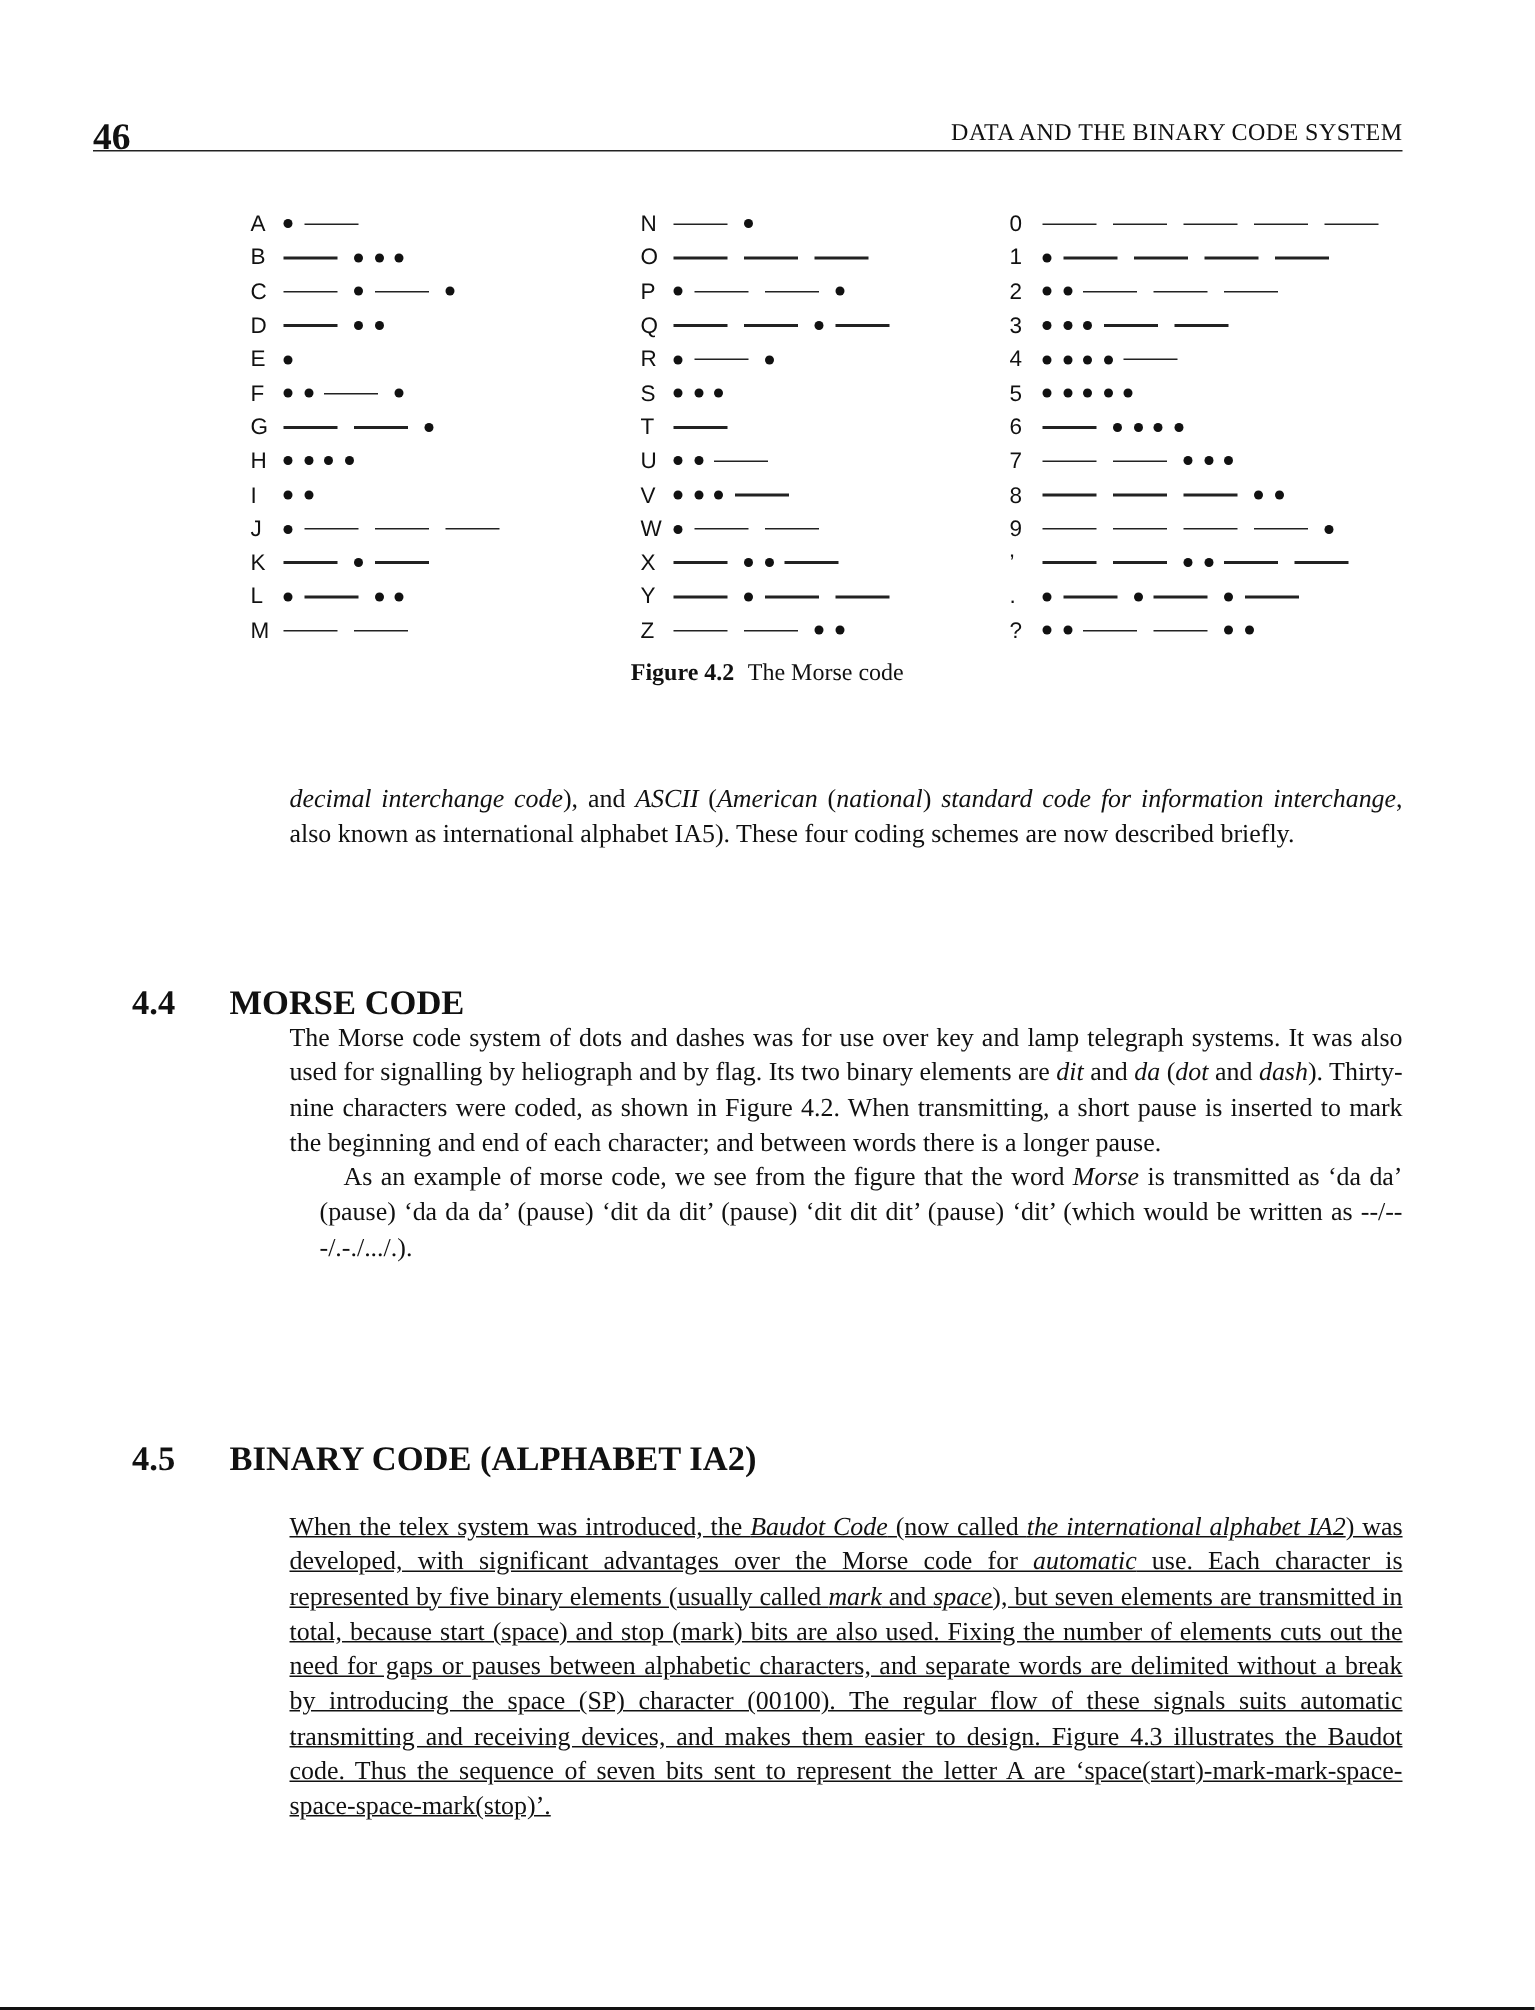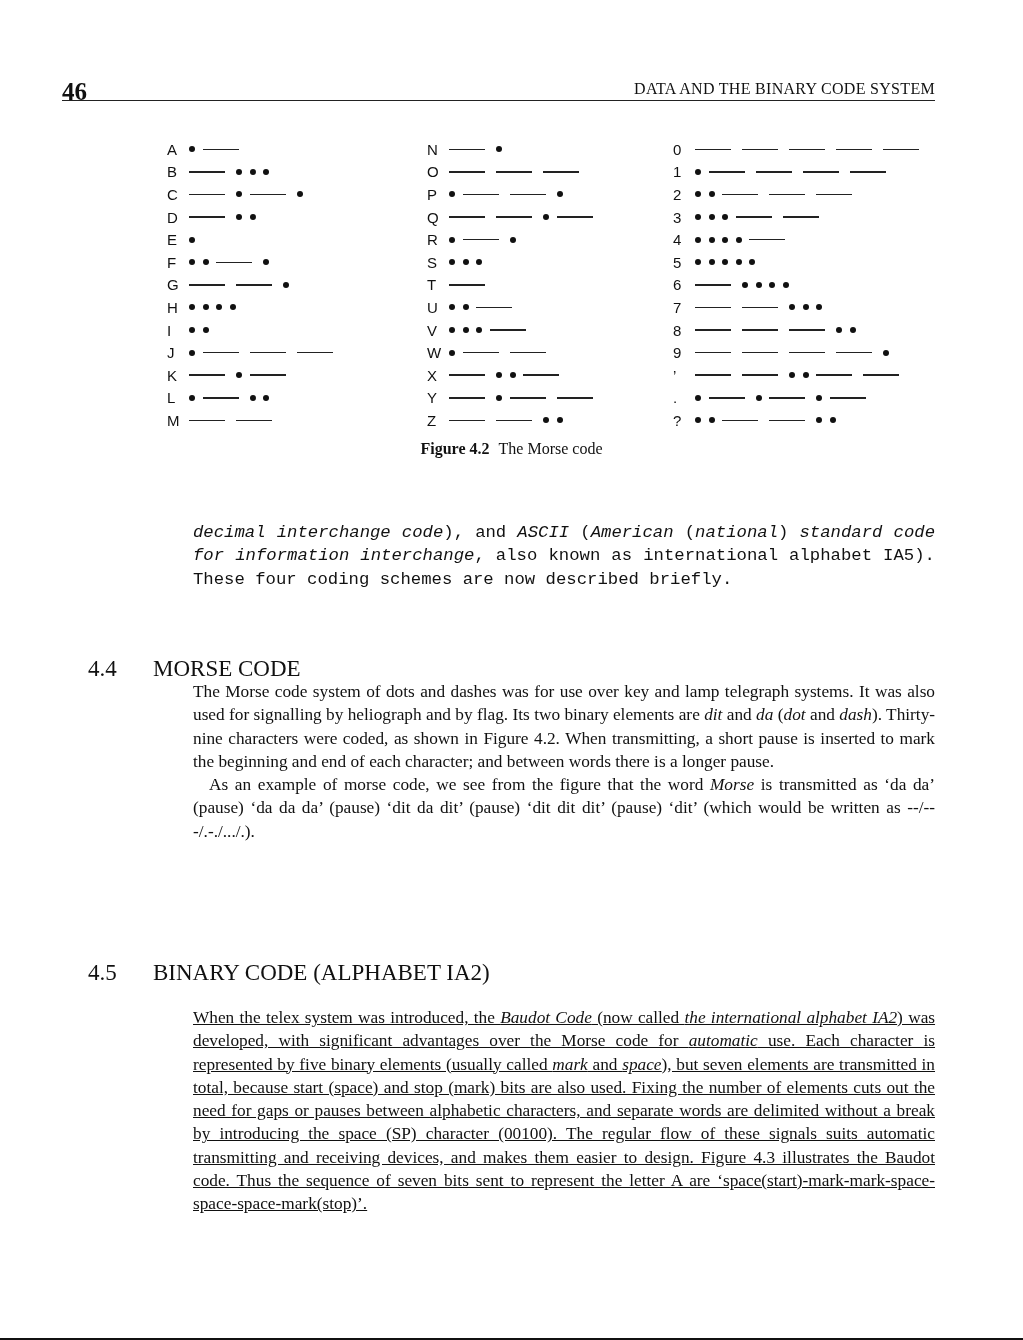--- a/index.html
+++ b/index.html
@@ -14,25 +14,25 @@
   .col-3 { left: 673px; }
   .row { height: 22.6px; display: flex; align-items: center; }
   .ch { width: 22px; font-family: "Liberation Sans", sans-serif; font-size: 15px; color: #111; }
   .code { display: flex; align-items: center; }
   .dot { width: 6px; height: 6px; border-radius: 50%; background: #111; margin: 0 7.5px 0 0; }
   .dash { width: 36px; height: 1.5px; background: #222; margin: 0 11px 0 0; }
   .caption { position: absolute; left: 0; width: 1023px; top: 440px; text-align: center; font-size: 16px; }
   .caption b { margin-right: 9px; }
   .para { position: absolute; left: 193px; width: 742px; font-size: 17.3px; line-height: 23.3px; text-align: justify; }
   .para i { font-style: italic; }
-  .p-intro { top: 521px; font-family: Liberation Mono, monospace; }
+  .p-intro { top: 521px; }
   .p-morse1 { top: 680px; }
   .p-baudot { top: 1006px; text-decoration: underline; }
-  .indent { text-indent: 16px; }
-  .section { position: absolute; left: 88px; font-size: 23px; font-weight: normal; }
+  .indent { text-indent: 16px; margin-left: 20px; }
+  .section { position: absolute; left: 88px; font-size: 23px; font-weight: bold; }
   .section .num { display: inline-block; width: 65px; }
   .s44 { top: 656px; }
   .s45 { top: 960px; }
   .bottom-rule { position: absolute; left: 0; bottom: 0; width: 1023px; height: 2px; background: #111; }
 </style>
 </head>
 <body>
 
 <div class="header">
   <span class="page-num">46</span>

